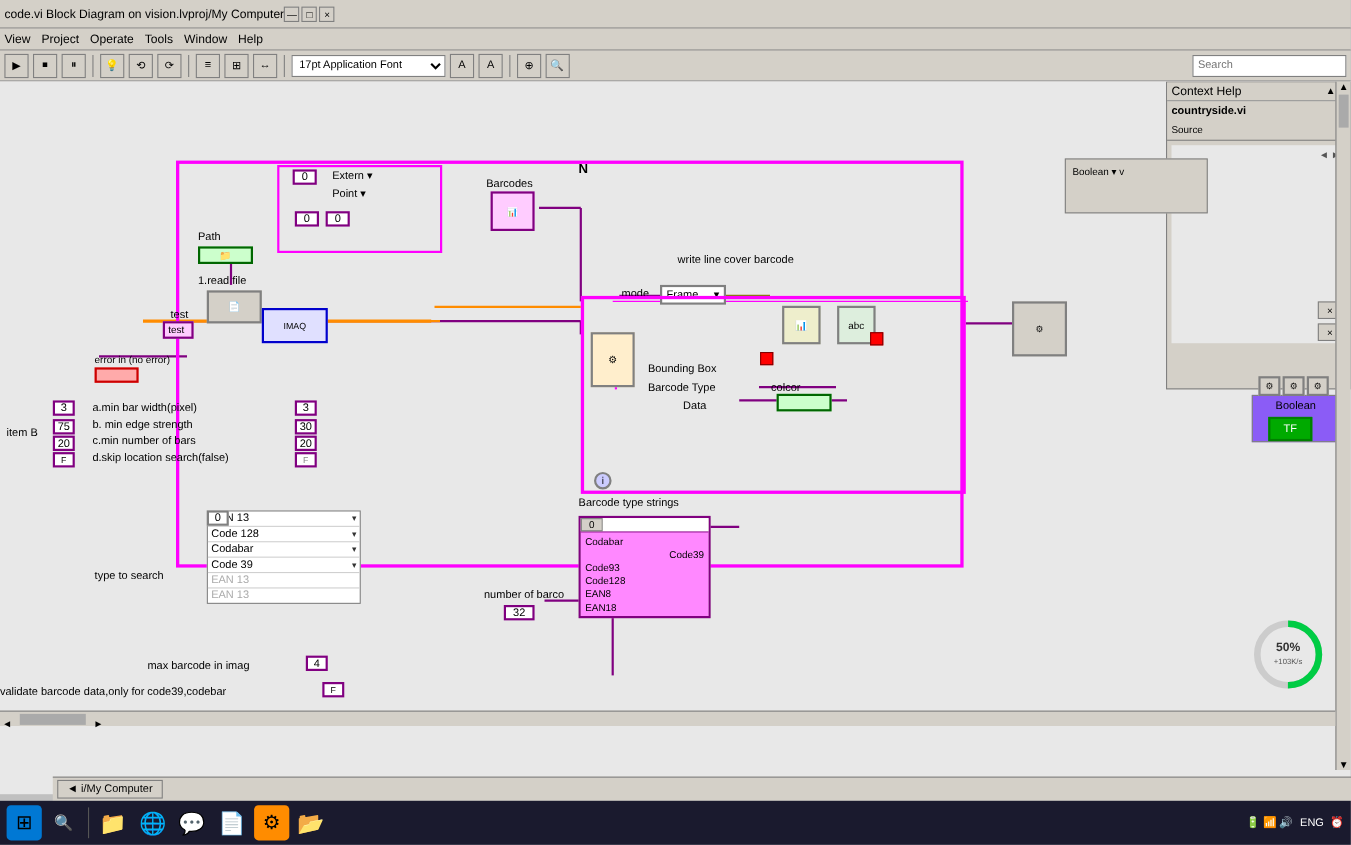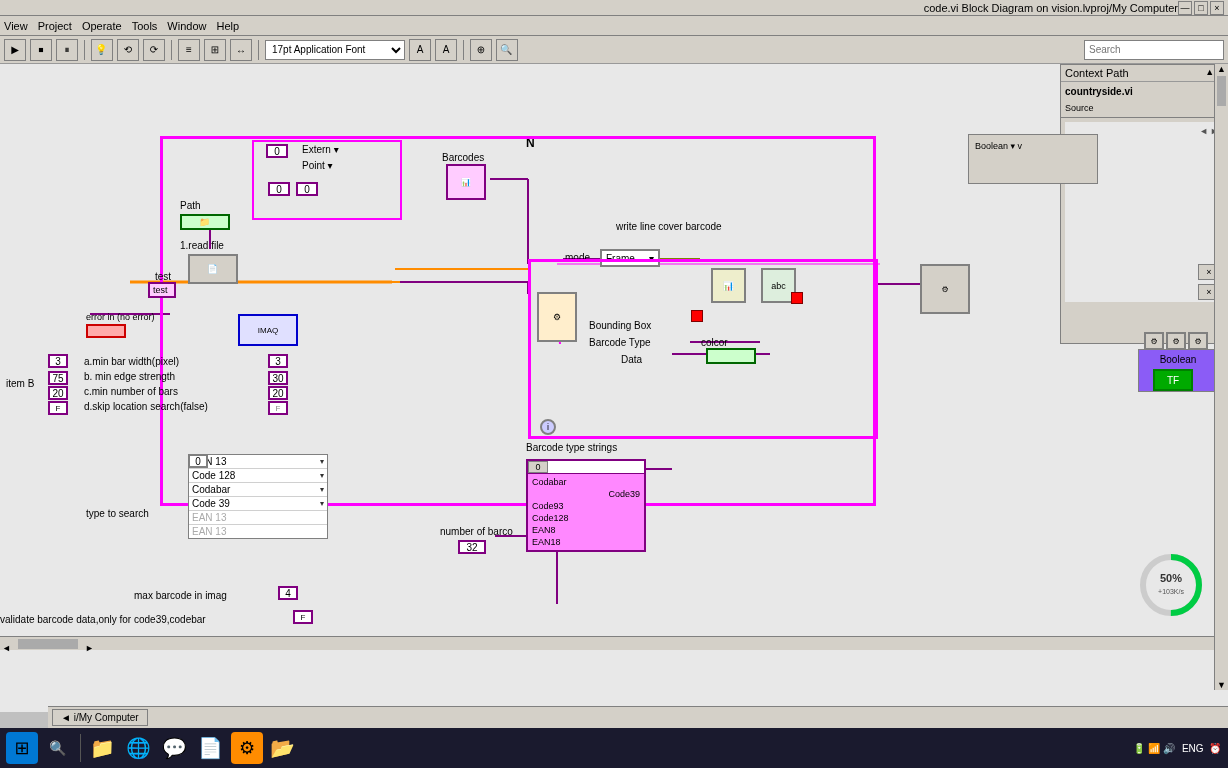--- a/index.html
+++ b/index.html
@@ -1,26 +1,26 @@
 <!DOCTYPE html>
 <html><head>
   <meta charset="utf-8">
   <style>
     * { margin: 0; padding: 0; box-sizing: border-box; }
     body { width: 1228px; height: 768px; overflow: hidden; background: #c0c0c0; font-family: 'Arial', sans-serif; font-size: 11px; }
 
     
     #titlebar {
-      height: 16px;
+      height: 26px;
       background: #d4d0c8;
       display: flex;
       align-items: center;
       padding: 0 4px;
       border-bottom: 1px solid #808080;
-      justify-content: flex-end;
+      justify-content: flex-start;
     }
     #titlebar .win-controls { display: flex; gap: 2px; }
     #titlebar .win-btn {
       width: 14px; height: 14px;
       background: #d4d0c8;
       border: 1px solid #808080;
       font-size: 9px;
       display: flex; align-items: center; justify-content: center;
       cursor: pointer;
     }
@@ -289,21 +289,21 @@
       width: 100%;
       height: 100%;
       pointer-events: none;
     }
 
     .lv-imaq {
       position: absolute;
       background: #e0e0ff;
       border: 2px solid #0000cc;
       font-size: 9px;
-      display: flex; align-items: center; justify-content: center; margin-top: 44px;
+      display: flex; align-items: center; justify-content: center;
     }
 
     .lv-indicator {
       position: absolute;
       background: #ccffcc;
       border: 2px solid #006600;
       font-size: 9px;
       display: flex; align-items: center; justify-content: center;
     }
 
@@ -542,21 +542,21 @@
   </div>
 
   <div class="lv-label" style="left:440px; top:462px;">number of barco</div>
 
   <div class="lv-num" style="left:458px; top:476px; width:28px; height:14px;">32</div>
 
   <div class="lv-subvi" style="left:540px; top:355px; width:16px; height:16px; background:#ccccff; border-radius:8px; font-size:9px;">i</div>
 
   <div id="context-help" style="position:absolute; right:0; top:0; width:168px; height:280px; background:#d4d0c8; border:1px solid #808080;">
     <div class="help-title">
-      <span>Context Path</span>
+      <span>Context Help</span>
       <span style="font-size:9px;">▲▼</span>
     </div>
     <div style="padding:4px; font-size:10px; font-weight:bold;">countryside.vi</div>
     <div style="padding:2px 4px; font-size:9px;">Source</div>
     <div style="width:100%; height:1px; background:#808080; margin:2px 0;"></div>
 
     <div style="padding:4px; font-size:9px; color:#555; height:180px; background:#e8e8e8; margin:4px;">
 
       <div style="display:flex; justify-content:flex-end; gap:2px;">
         <span style="cursor:pointer;">◄</span>

